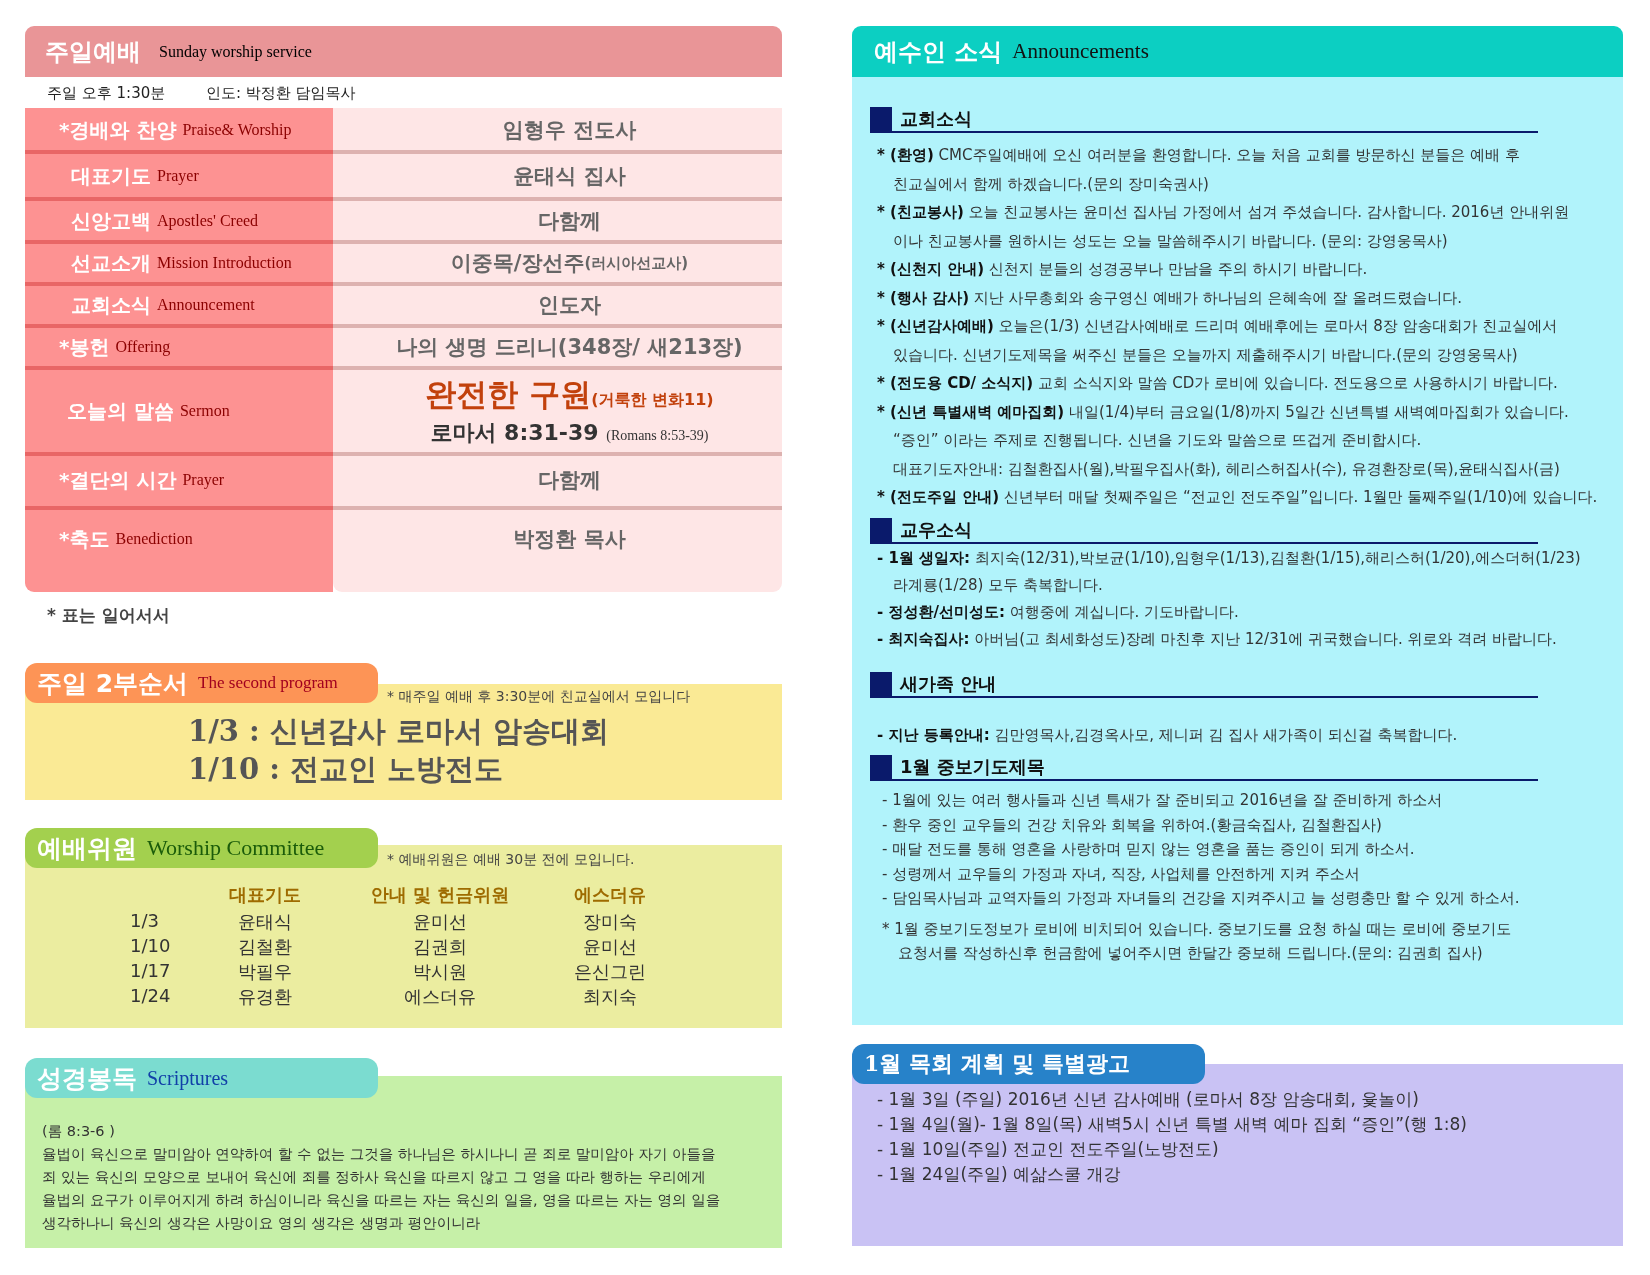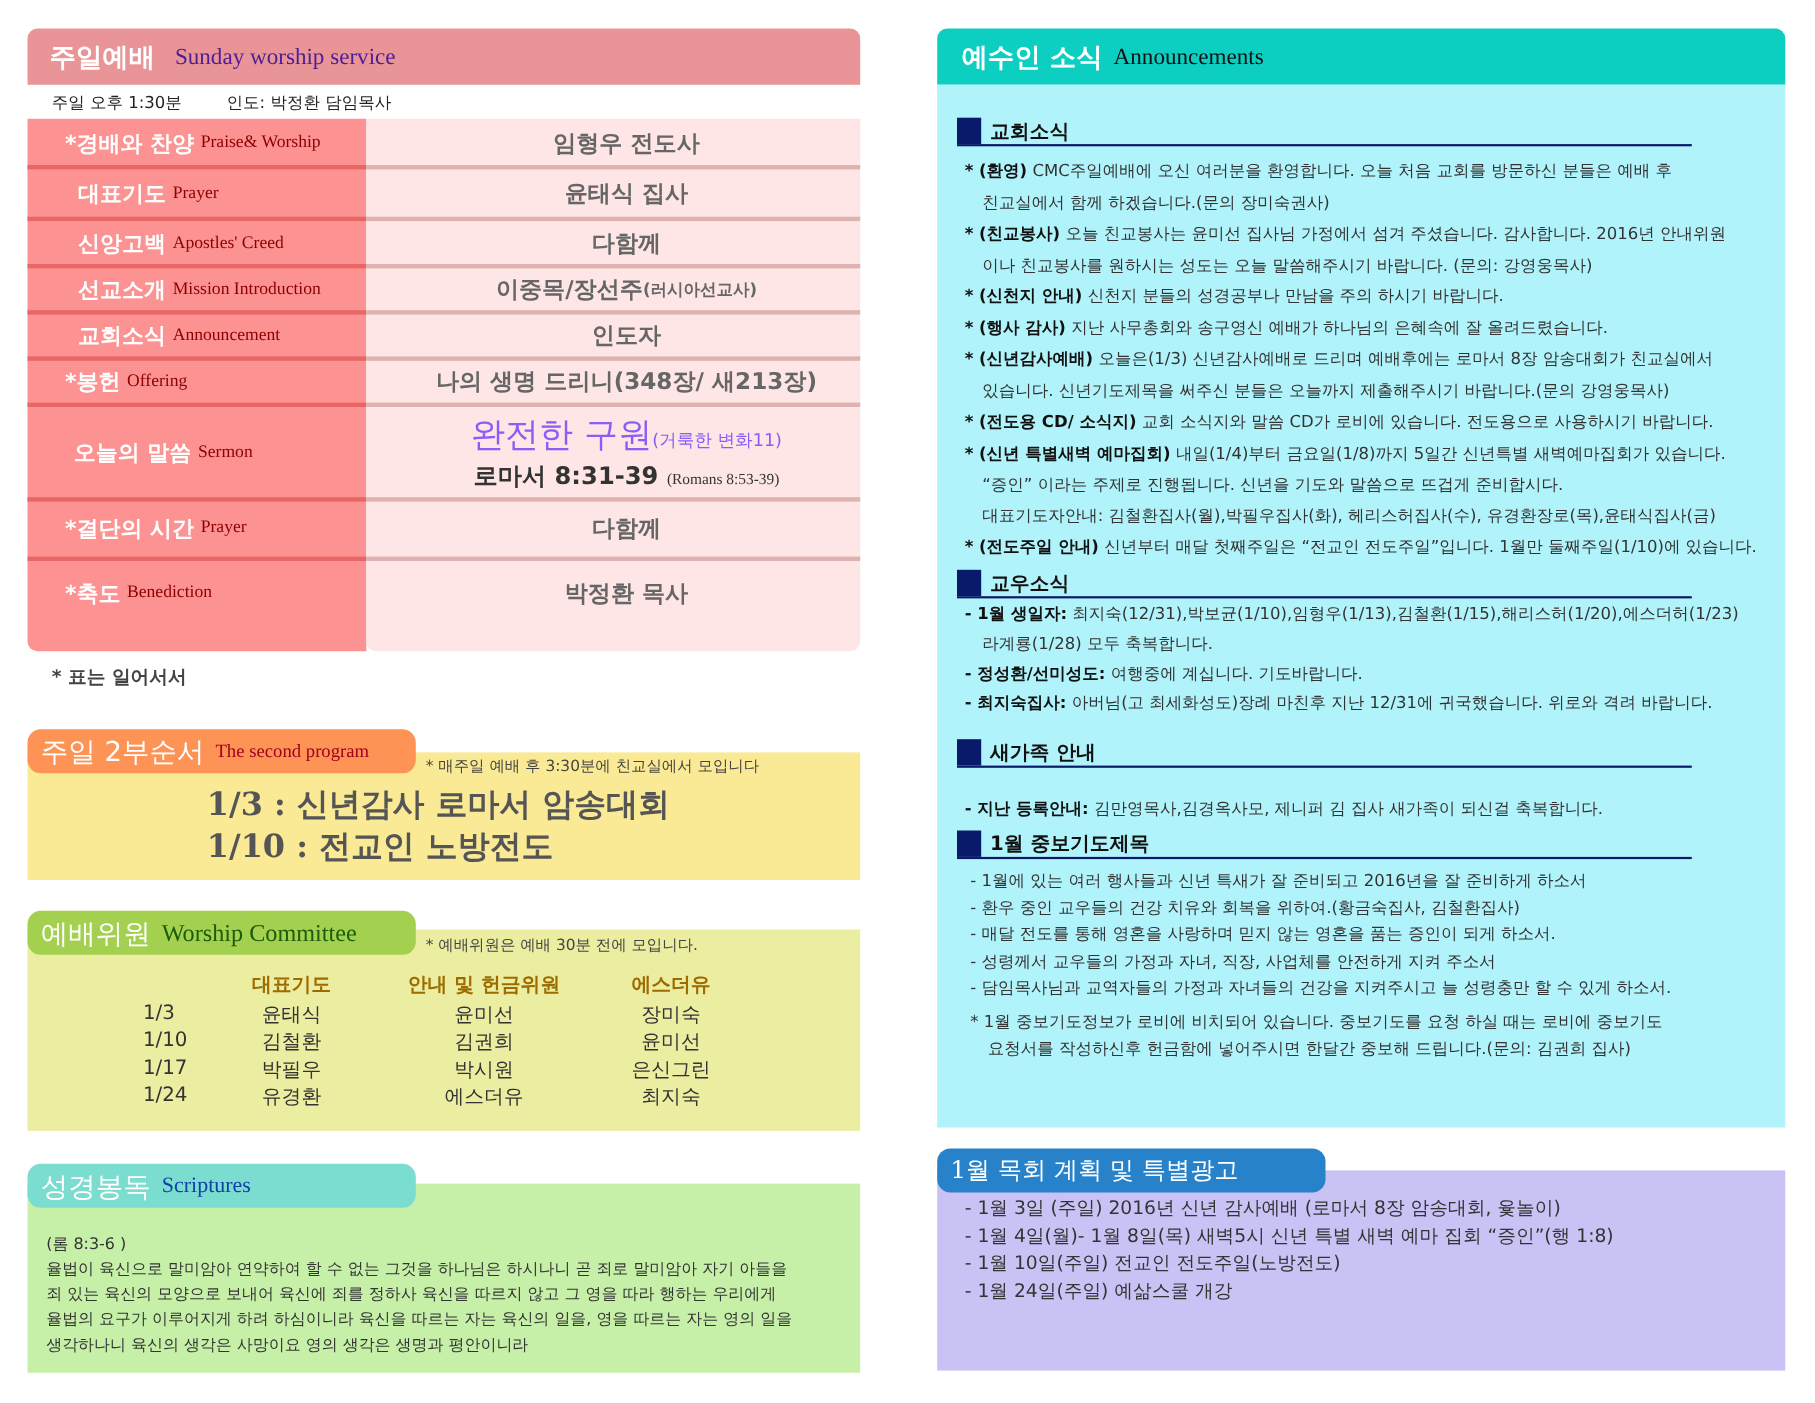--- a/index.html
+++ b/index.html
@@ -2,43 +2,43 @@
 <html><head>
 <meta charset="utf-8">
 <style>
   * { box-sizing: border-box; margin: 0; padding: 0; }
   body { width: 1650px; height: 1275px; background: #ffffff; font-family: "DejaVu Sans", sans-serif; position: relative; overflow: hidden; color: #333; }
   .abs { position: absolute; }
 
   
   .ws-header { left: 25px; top: 26px; width: 757px; height: 51px; background: #e99597; border-radius: 9px 9px 0 0; display: flex; align-items: center; padding-left: 20px; }
   .ws-header .ko { color: #fff; font-size: 24px; font-weight: bold; }
-  .ws-header .en { color: #4c1d95; font-family: "Liberation Serif", serif; font-size: 21px; margin-left: 18px; }
+  .ws-header .en { color: #000000; font-family: "Liberation Serif", serif; font-size: 16px; margin-left: 18px; }
   .ws-sub { left: 47px; top: 84px; font-size: 15px; color: #222; }
   .ws-sub span { margin-right: 36px; }
   .ws-table { left: 25px; top: 108px; width: 757px; height: 484px; }
   .ws-left { position: absolute; left: 0; top: 0; width: 308px; height: 100%; background: #fd9292; border-radius: 0 0 0 9px; }
   .ws-right { position: absolute; left: 308px; top: 0; width: 449px; height: 100%; background: #fee6e6; border-radius: 0 0 9px 9px; }
   .ws-row { position: absolute; left: 12px; width: 757px; display: flex; }
   .ws-row .lab { width: 308px; display: flex; align-items: center; padding-left: 22px; }
   .ws-row .lab .ko { color: #fff; font-weight: bold; font-size: 20px; }
   .ws-row .lab .en { color: #8b0000; font-family: "Liberation Serif", serif; font-size: 16px; margin-left: 6px; }
   .ws-row .val { width: 449px; display: flex; align-items: center; justify-content: center; color: #666; font-weight: bold; font-size: 21px; flex-direction: column; }
   .ws-line { position: absolute; left: 0; width: 757px; height: 4px; }
   .ws-line .l { position: absolute; left: 0; width: 308px; height: 4px; background: #e86666; }
   .ws-line .r { position: absolute; left: 308px; width: 449px; height: 4px; background: #ddb2b0; }
-  .sermon-title { color: #8b5cf6; font-size: 31px; font-weight: normal; }
+  .sermon-title { color: #c2410c; font-size: 31px; font-weight: bold; }
   .sermon-title small { font-size: 16px; }
   .sermon-ref { color: #333; font-size: 22px; font-weight: bold; margin-top: 2px; }
   .sermon-ref small { font-size: 14px; font-family: "Liberation Serif", serif; font-weight: normal; }
   .ws-note { left: 47px; top: 604px; font-size: 17px; font-weight: bold; color: #444; }
 
   
   .tab { border-radius: 12px; display: flex; align-items: center; padding-left: 12px; }
-  .tab .ko { color: #fff; font-size: 25px; font-weight: normal; }
+  .tab .ko { color: #fff; font-size: 25px; font-weight: bold; }
   .tab .en { font-family: "Liberation Serif", serif; font-size: 18px; margin-left: 10px; }
 
   .p2-box { left: 25px; top: 684px; width: 757px; height: 116px; background: #faea95; }
   .p2-tab { left: 25px; top: 663px; width: 353px; height: 40px; background: #fd9456; }
   .p2-tab .en { color: #a1001e; font-size: 17px; }
   .p2-note { left: 387px; top: 688px; font-size: 14px; color: #444; }
   .p2-line { left: 188px; font-size: 29px; font-weight: bold; color: #555; font-family: "DejaVu Serif", serif; }
 
   .wc-box { left: 25px; top: 845px; width: 757px; height: 183px; background: #ebeda0; }
   .wc-tab { left: 25px; top: 828px; width: 353px; height: 40px; background: #a3d04e; }

